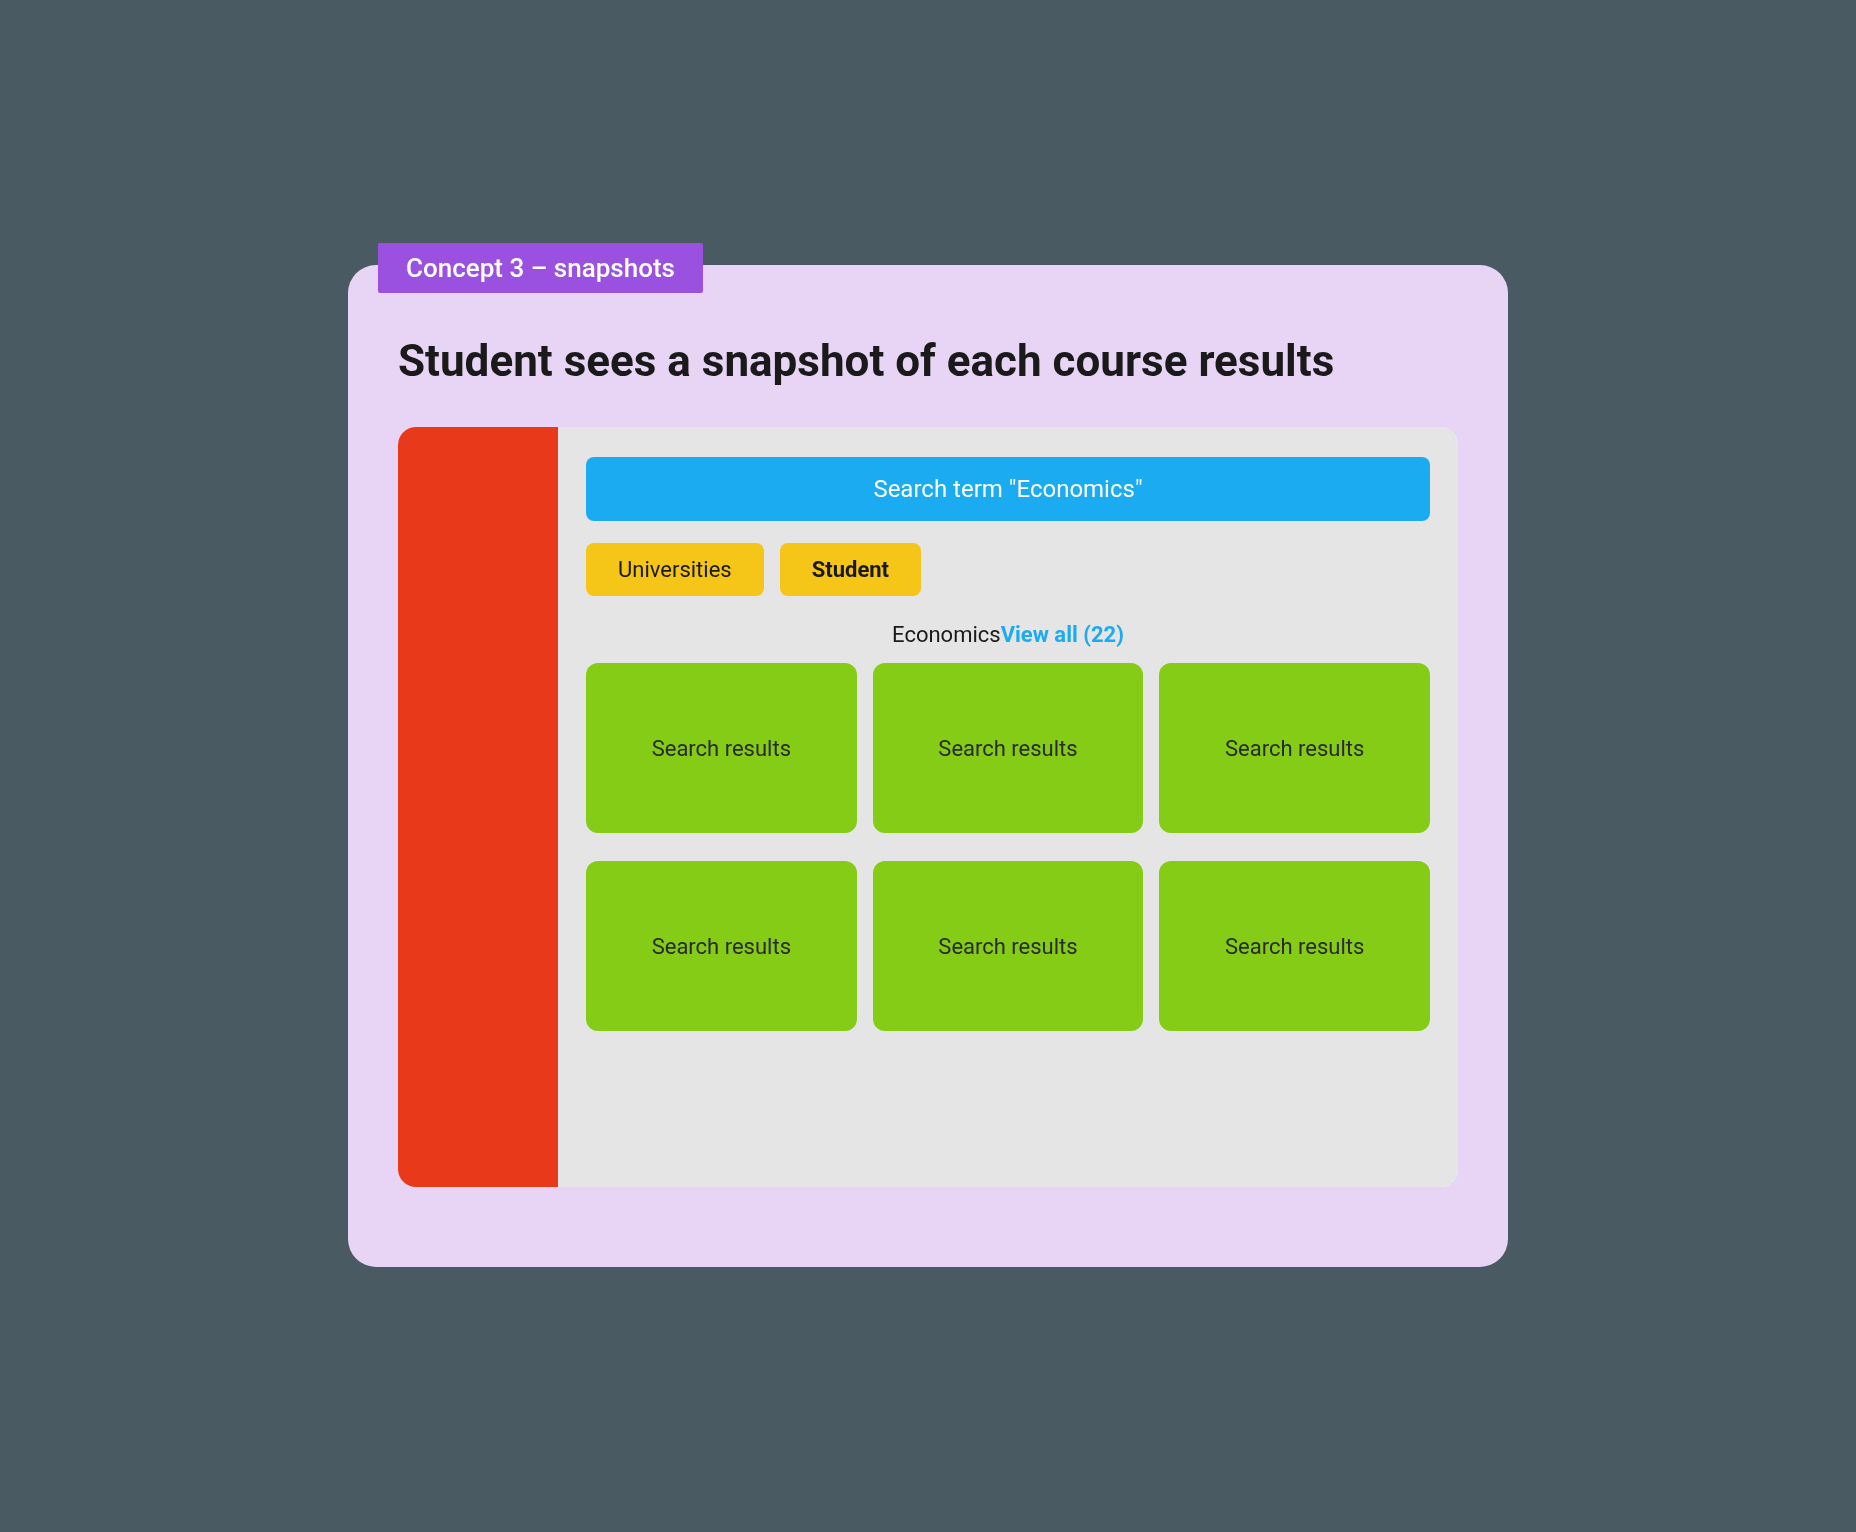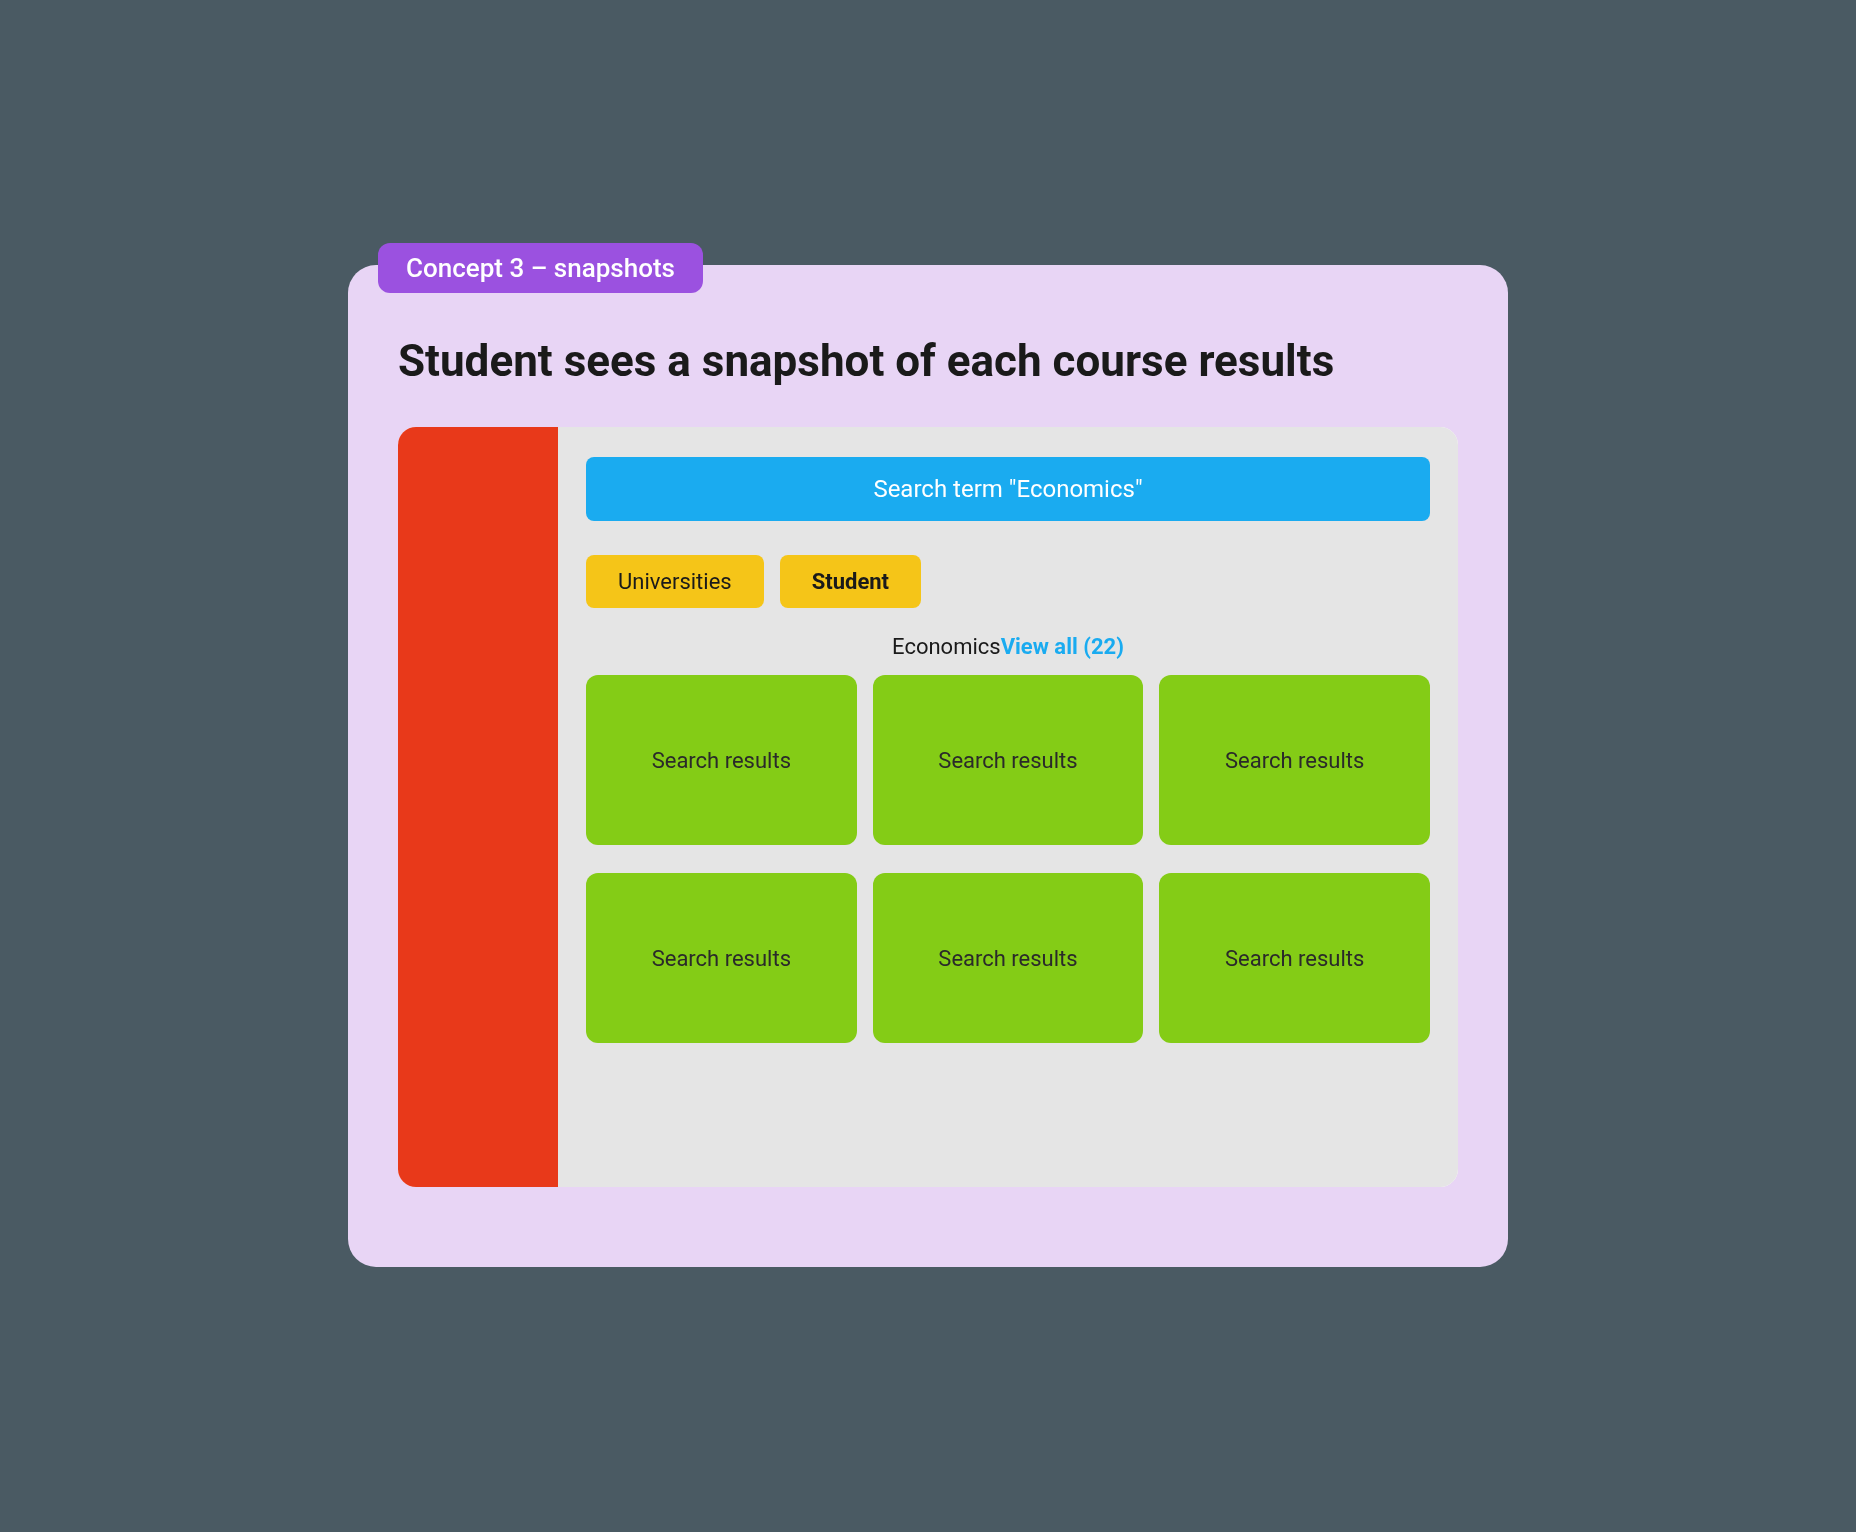--- a/index.html
+++ b/index.html
@@ -29,21 +29,21 @@
 
     .concept-badge {
       position: absolute;
       top: -22px;
       left: 30px;
       background-color: #9b51e0;
       color: white;
       font-size: 26px;
       font-weight: 500;
       padding: 10px 28px;
-      border-radius: 12px;
+      border-radius: 2px;
     }
 
     .page-title {
       font-size: 44px;
       font-weight: 700;
       color: #1a1a1a;
       margin-bottom: 40px;
       margin-top: 10px;
     }
 
@@ -85,21 +85,20 @@
     }
 
     .tab {
       background-color: #f5c518;
       border-radius: 8px;
       padding: 14px 32px;
       font-size: 22px;
       font-weight: 400;
       color: #1a1a1a;
       cursor: pointer;
-      margin-top: 12px;
     }
 
     .tab.active {
       font-weight: 700;
     }
 
     .section {
       margin-bottom: 28px;
     }
 

